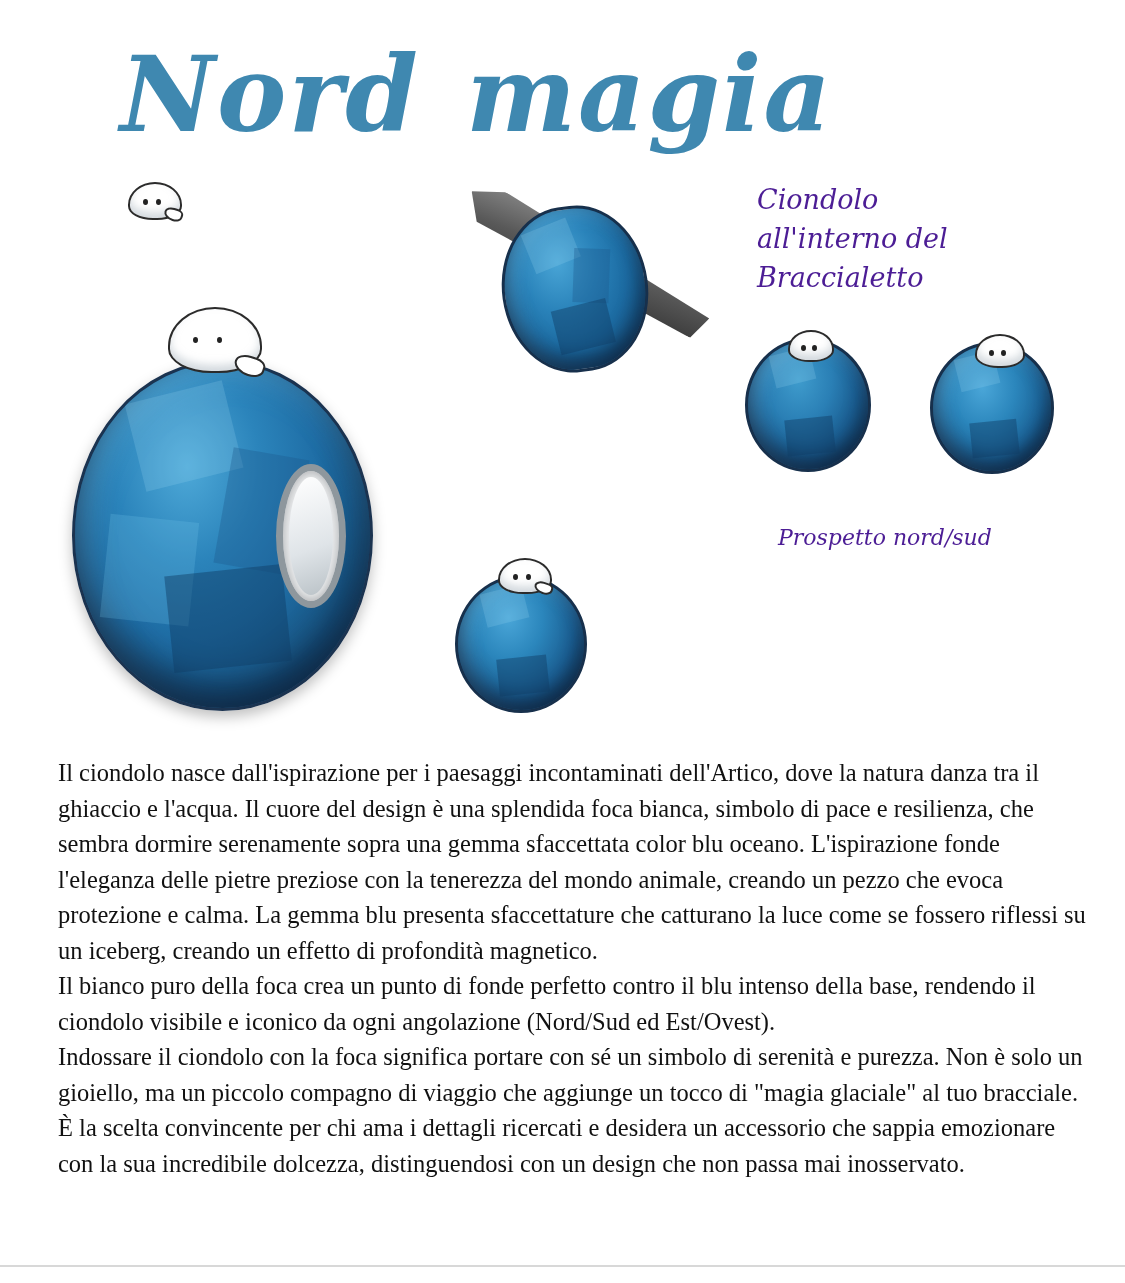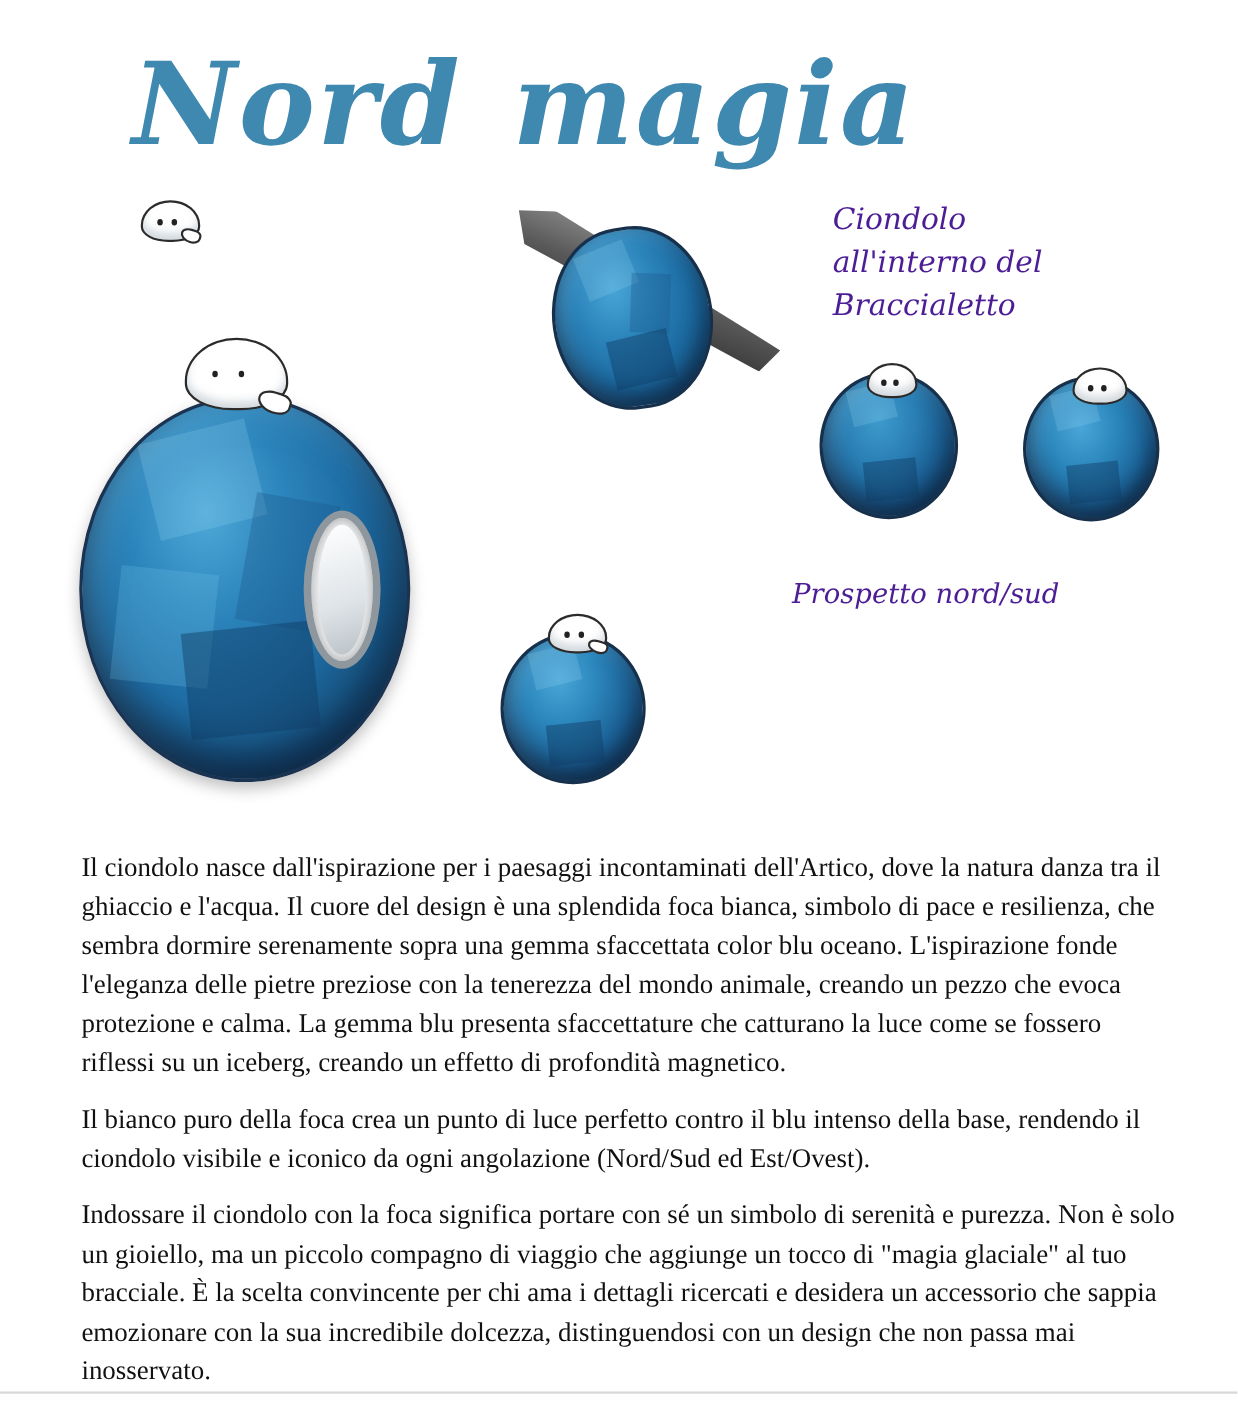--- a/index.html
+++ b/index.html
@@ -182,36 +182,36 @@
     color: #4c1d95;
     white-space: nowrap;
   }
   .cap-bracciale {
     left: 757px; top: 20px;
     font-size: 27px;
     line-height: 39px;
     white-space: normal;
     width: 230px;
   }
-  .cap-nordsud { left: 720px; top: 365px; font-size: 25px; }
+  .cap-nordsud { left: 778px; top: 365px; font-size: 22px; }
   .cap-estovest { left: 627px; top: 470px; font-size: 31px; }
 
   
   .body-text {
     position: absolute;
     left: 58px;
     top: 755px;
     width: 1030px;
     font-family: "Liberation Serif", serif;
     font-size: 24.5px;
     line-height: 35.5px;
     color: #111;
     text-align: left;
   }
-  .body-text p { margin: 16px; }
+  .body-text p { margin: 0; }
 
   .footer-rule {
     position: absolute;
     left: 0; bottom: 16px;
     width: 1125px; height: 2px;
     background: #d8d8d8;
   }
 </style>
 </head>
 <body>
@@ -278,17 +278,17 @@
     <div class="eye r"></div>
     <div class="flip"></div>
   </div>
 
   <div class="caption cap-bracciale">Ciondolo all'interno del Braccialetto</div>
   <div class="caption cap-nordsud">Prospetto nord/sud</div>
 </div>
 
 <div class="body-text">
   <p>Il ciondolo nasce dall'ispirazione per i paesaggi incontaminati dell'Artico, dove la natura danza tra il ghiaccio e l'acqua. Il cuore del design è una splendida foca bianca, simbolo di pace e resilienza, che sembra dormire serenamente sopra una gemma sfaccettata color blu oceano. L'ispirazione fonde l'eleganza delle pietre preziose con la tenerezza del mondo animale, creando un pezzo che evoca protezione e calma. La gemma blu presenta sfaccettature che catturano la luce come se fossero riflessi su un iceberg, creando un effetto di profondità magnetico.</p>
-  <p>Il bianco puro della foca crea un punto di luce perfetto contro il blu intenso della base, rendendo il ciondolo visibile e iconico da ogni angolazione (Nord/Sud ed Est/Ovest).</p>
+  <p>Il bianco puro della foca crea un punto di fonde perfetto contro il blu intenso della base, rendendo il ciondolo visibile e iconico da ogni angolazione (Nord/Sud ed Est/Ovest).</p>
   <p>Indossare il ciondolo con la foca significa portare con sé un simbolo di serenità e purezza. Non è solo un gioiello, ma un piccolo compagno di viaggio che aggiunge un tocco di "magia glaciale" al tuo bracciale. È la scelta convincente per chi ama i dettagli ricercati e desidera un accessorio che sappia emozionare con la sua incredibile dolcezza, distinguendosi con un design che non passa mai inosservato.</p>
 </div>
 
 <div class="footer-rule"></div>
 
 </body></html>

